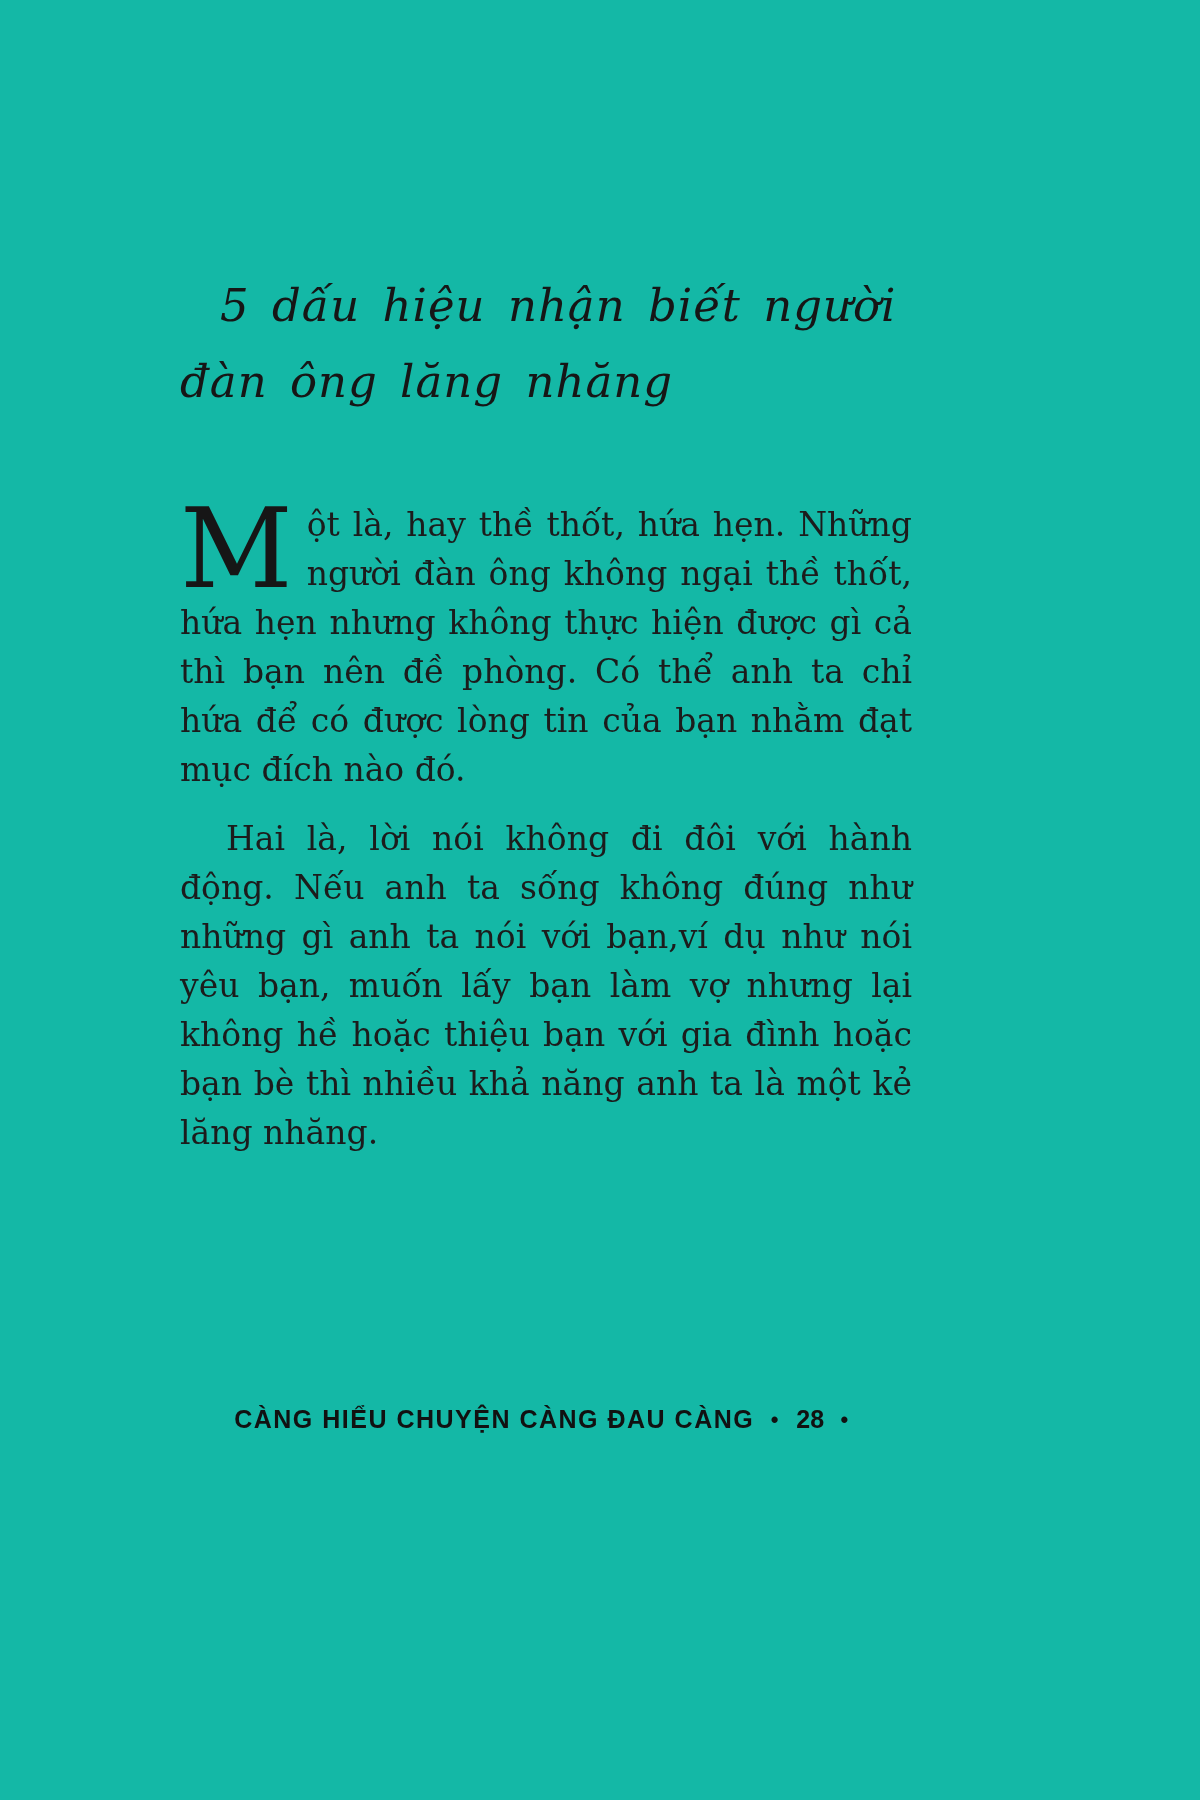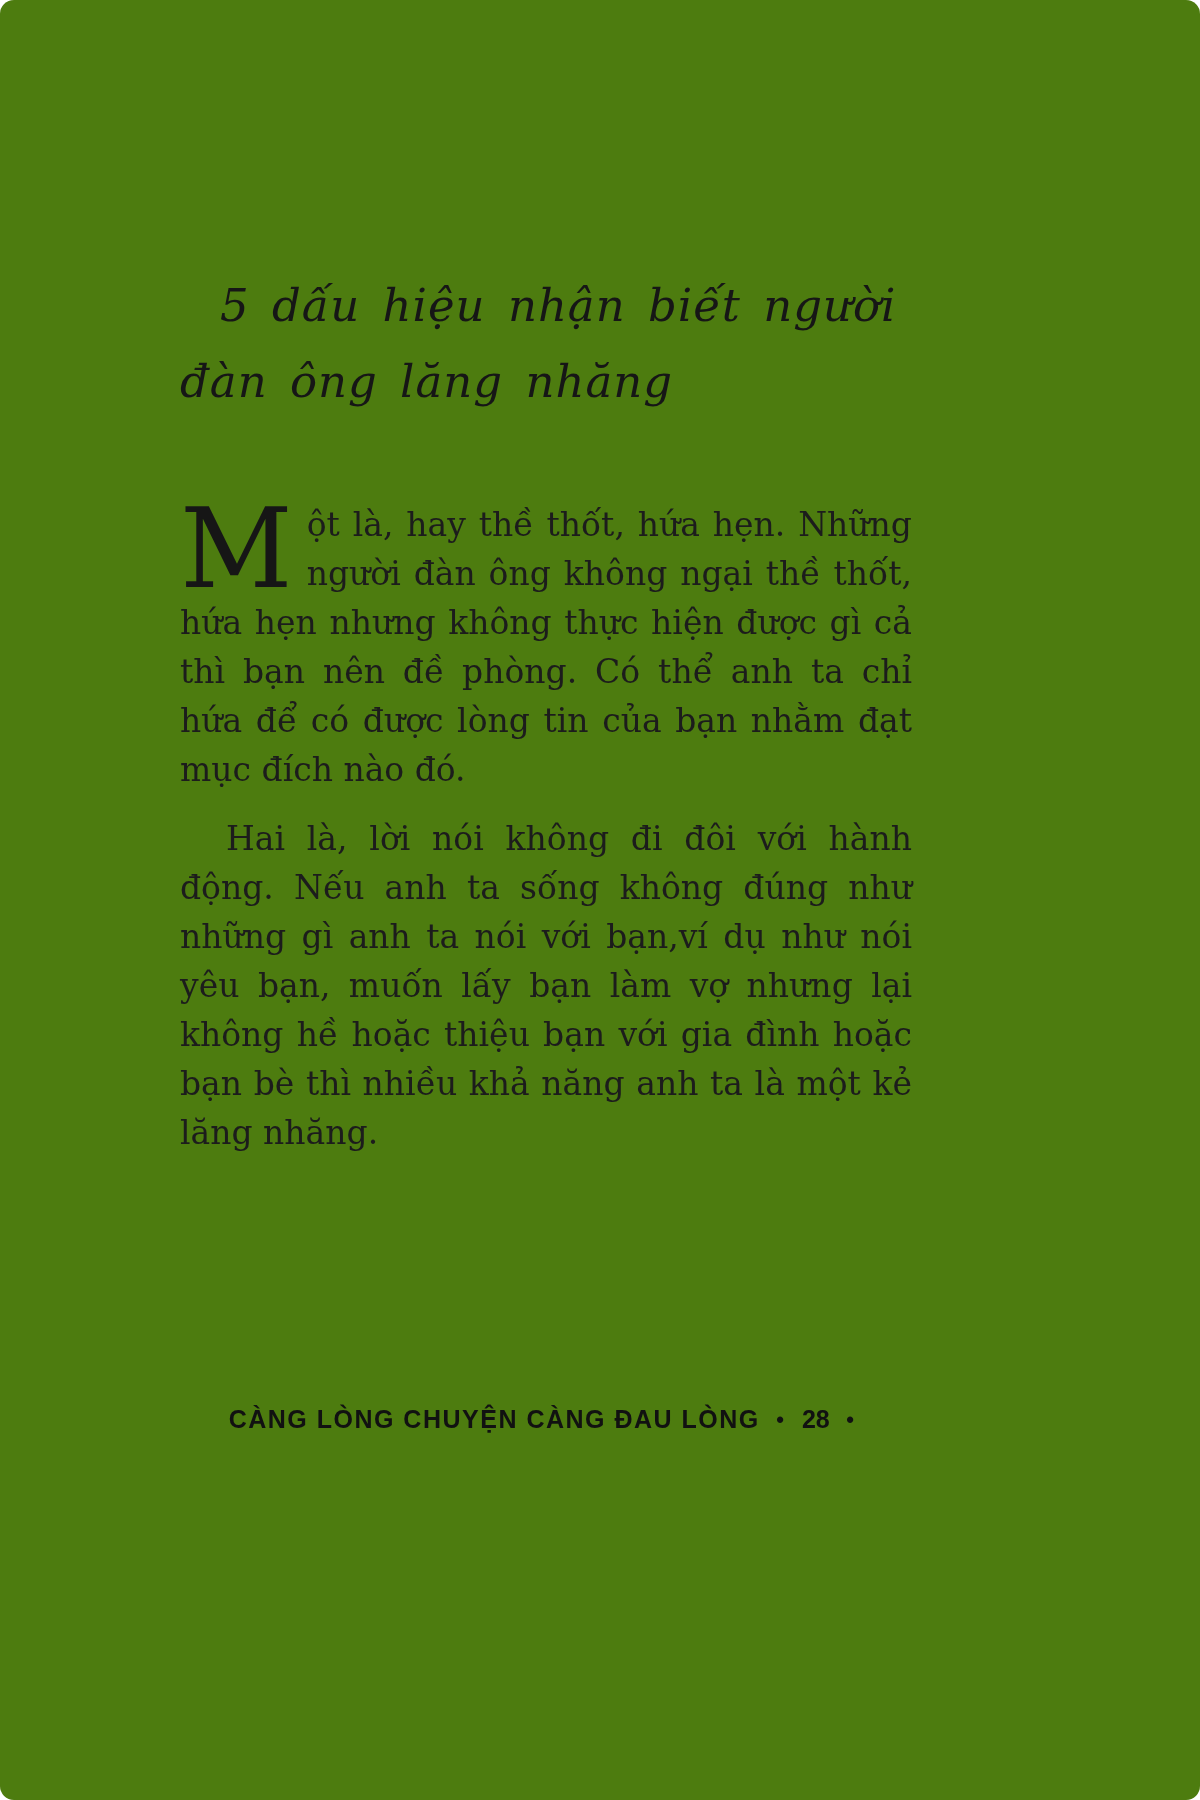--- a/index.html
+++ b/index.html
@@ -4,25 +4,24 @@
 <style>
   html, body {
     margin: 0;
     padding: 0;
     background: #ffffff;
   }
   .page {
     position: relative;
     width: 1200px;
     height: 1800px;
-    background: #4d7c0f;
+    background: #14b8a6;
     color: #1c1c1c;
     overflow: hidden;
     font-family: "DejaVu Serif", serif;
-    border-radius: 14px;
   }
   .chapter-title {
     position: absolute;
     left: 180px;
     top: 268px;
     width: 745px;
     margin: 0;
     font-family: "DejaVu Serif", serif;
     font-style: italic;
     font-weight: 400;
@@ -89,19 +88,19 @@
   <h1 class="chapter-title">5 dấu hiệu nhận biết người đàn ông lăng nhăng</h1>
 
   <div class="body-text">
     <p>
       <span class="dropcap">M</span><span>ột là, hay thề thốt, hứa hẹn. Những người đàn ông không ngại thề thốt, hứa hẹn nhưng không thực hiện được gì cả thì bạn nên đề phòng. Có thể anh ta chỉ hứa để có được lòng tin của bạn nhằm đạt mục đích nào đó.</span>
     </p>
     <p class="para-indent">Hai là, lời nói không đi đôi với hành động. Nếu anh ta sống không đúng như những gì anh ta nói với bạn,ví dụ như nói yêu bạn, muốn lấy bạn làm vợ nhưng lại không hề hoặc thiệu bạn với gia đình hoặc bạn bè thì nhiều khả năng anh ta là một kẻ lăng nhăng.</p>
   </div>
 
   <div class="page-footer">
-    <span>CÀNG LÒNG CHUYỆN CÀNG ĐAU LÒNG</span>
+    <span>CÀNG HIỂU CHUYỆN CÀNG ĐAU CÀNG</span>
     <span class="sep">•</span>
     <span class="pn">28</span>
     <span class="sep">•</span>
   </div>
 
 </div>
 
 </body></html>

